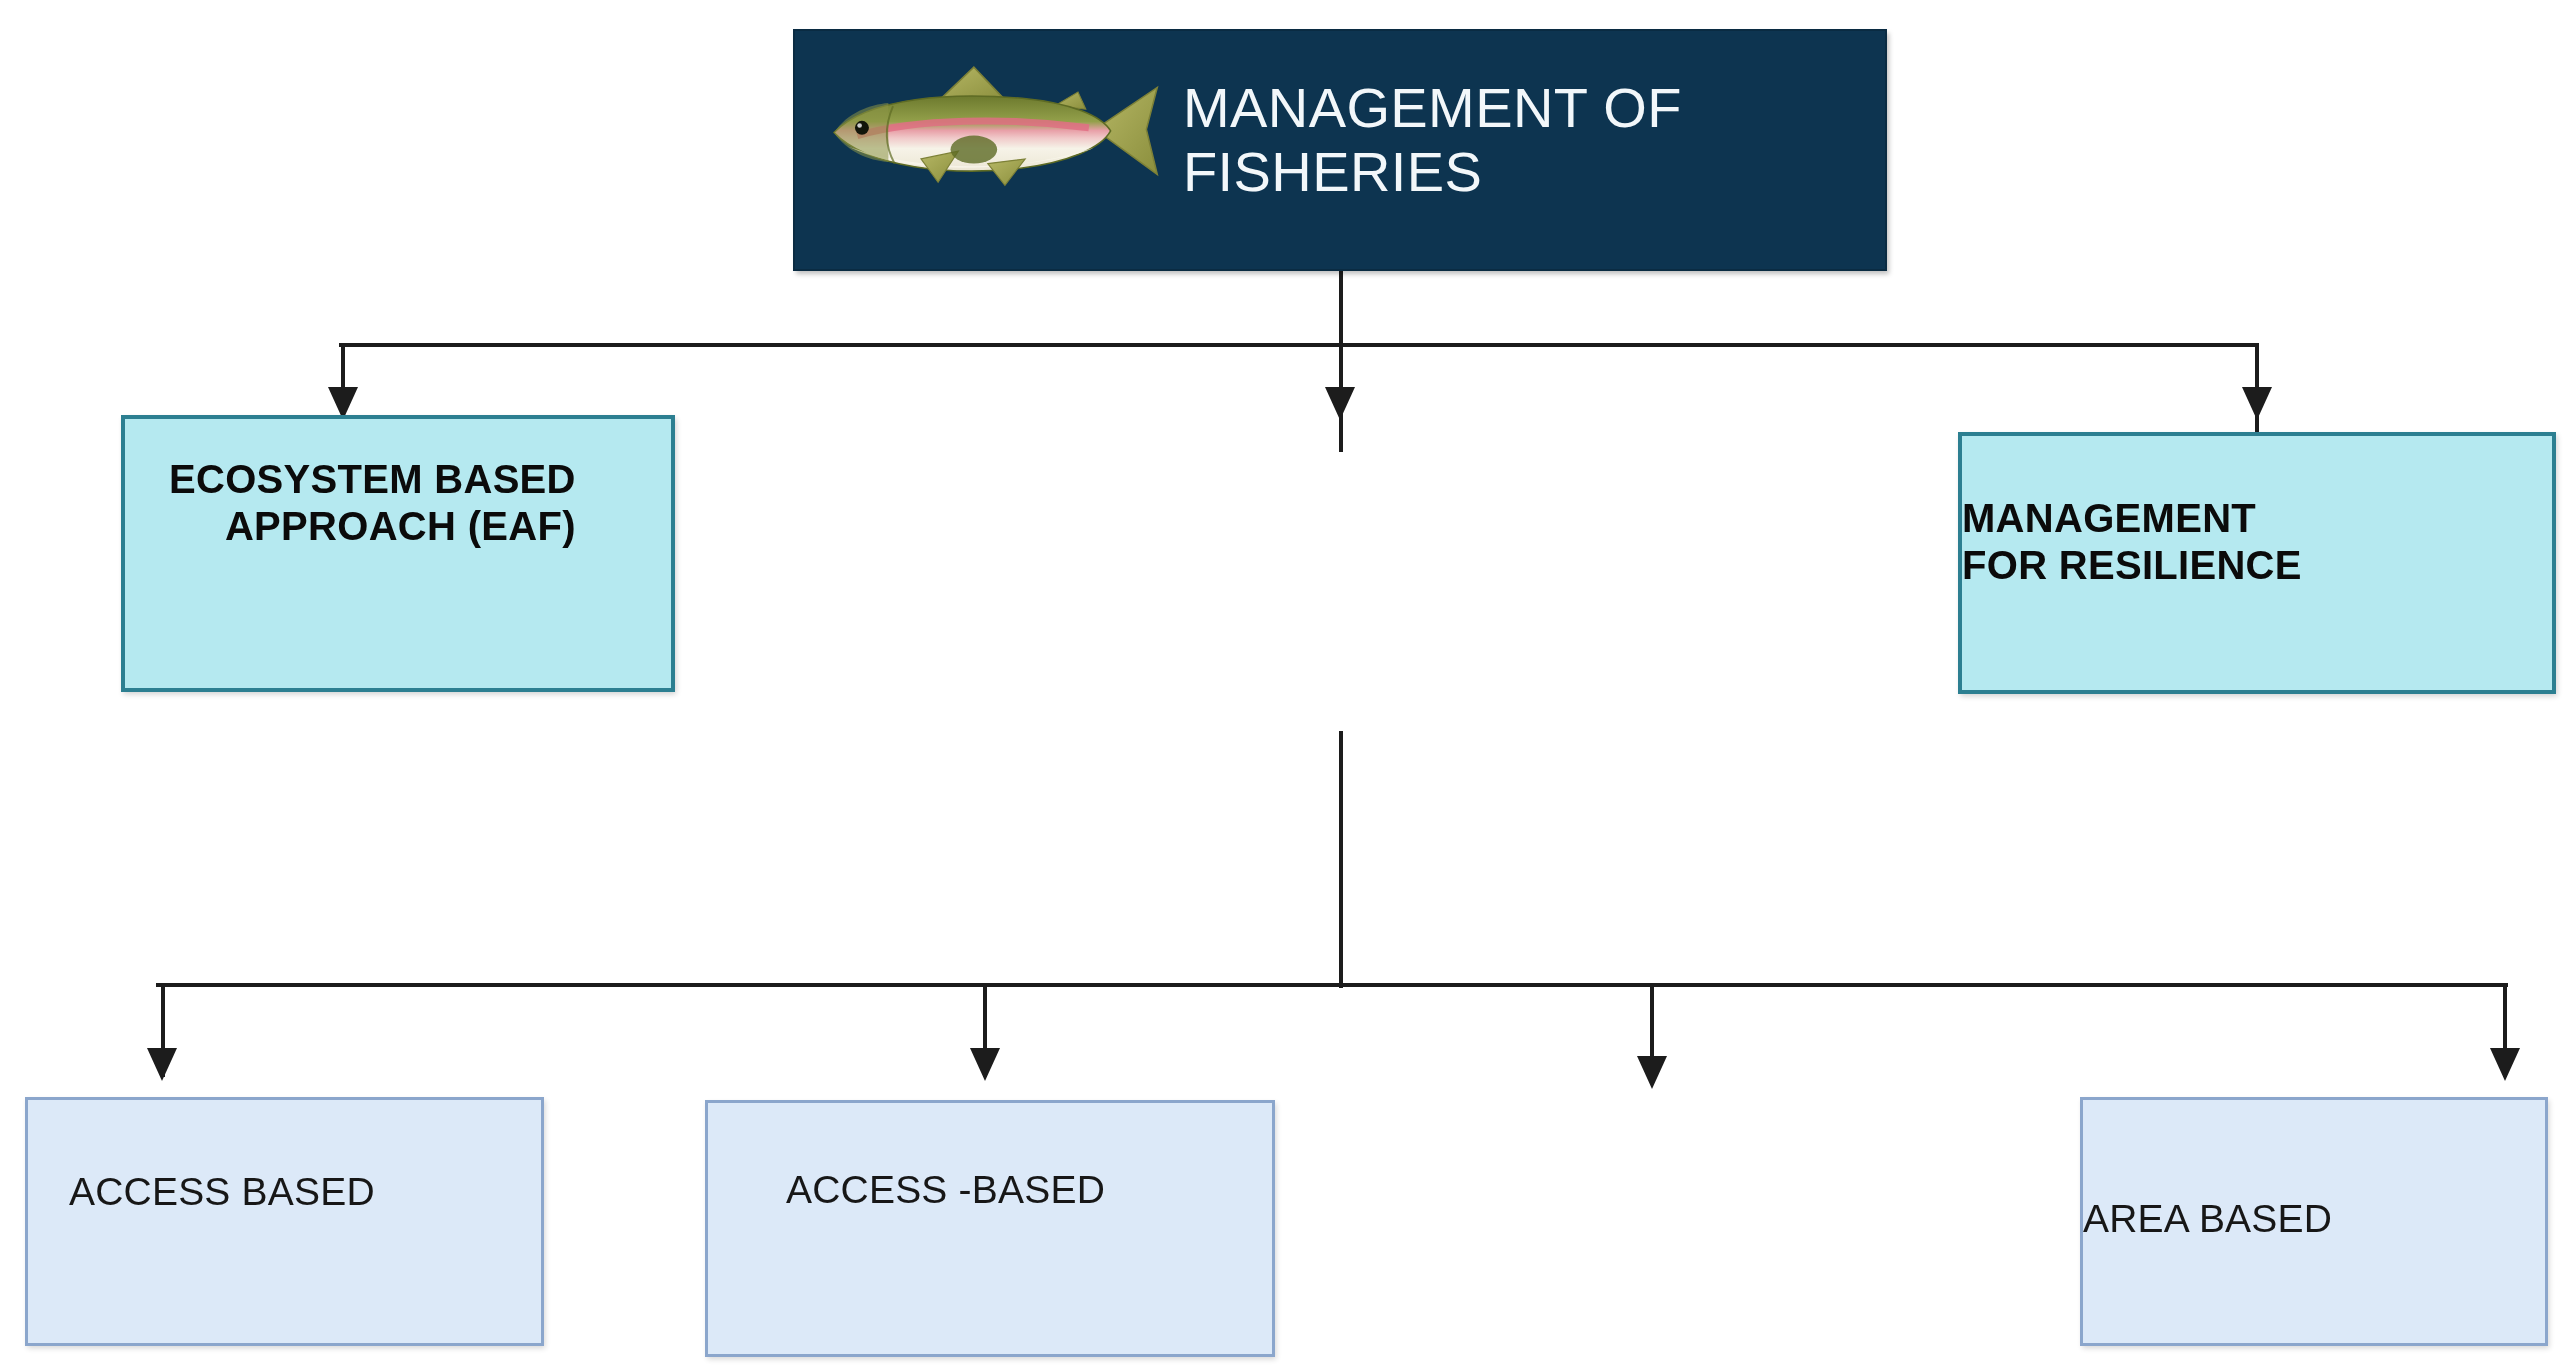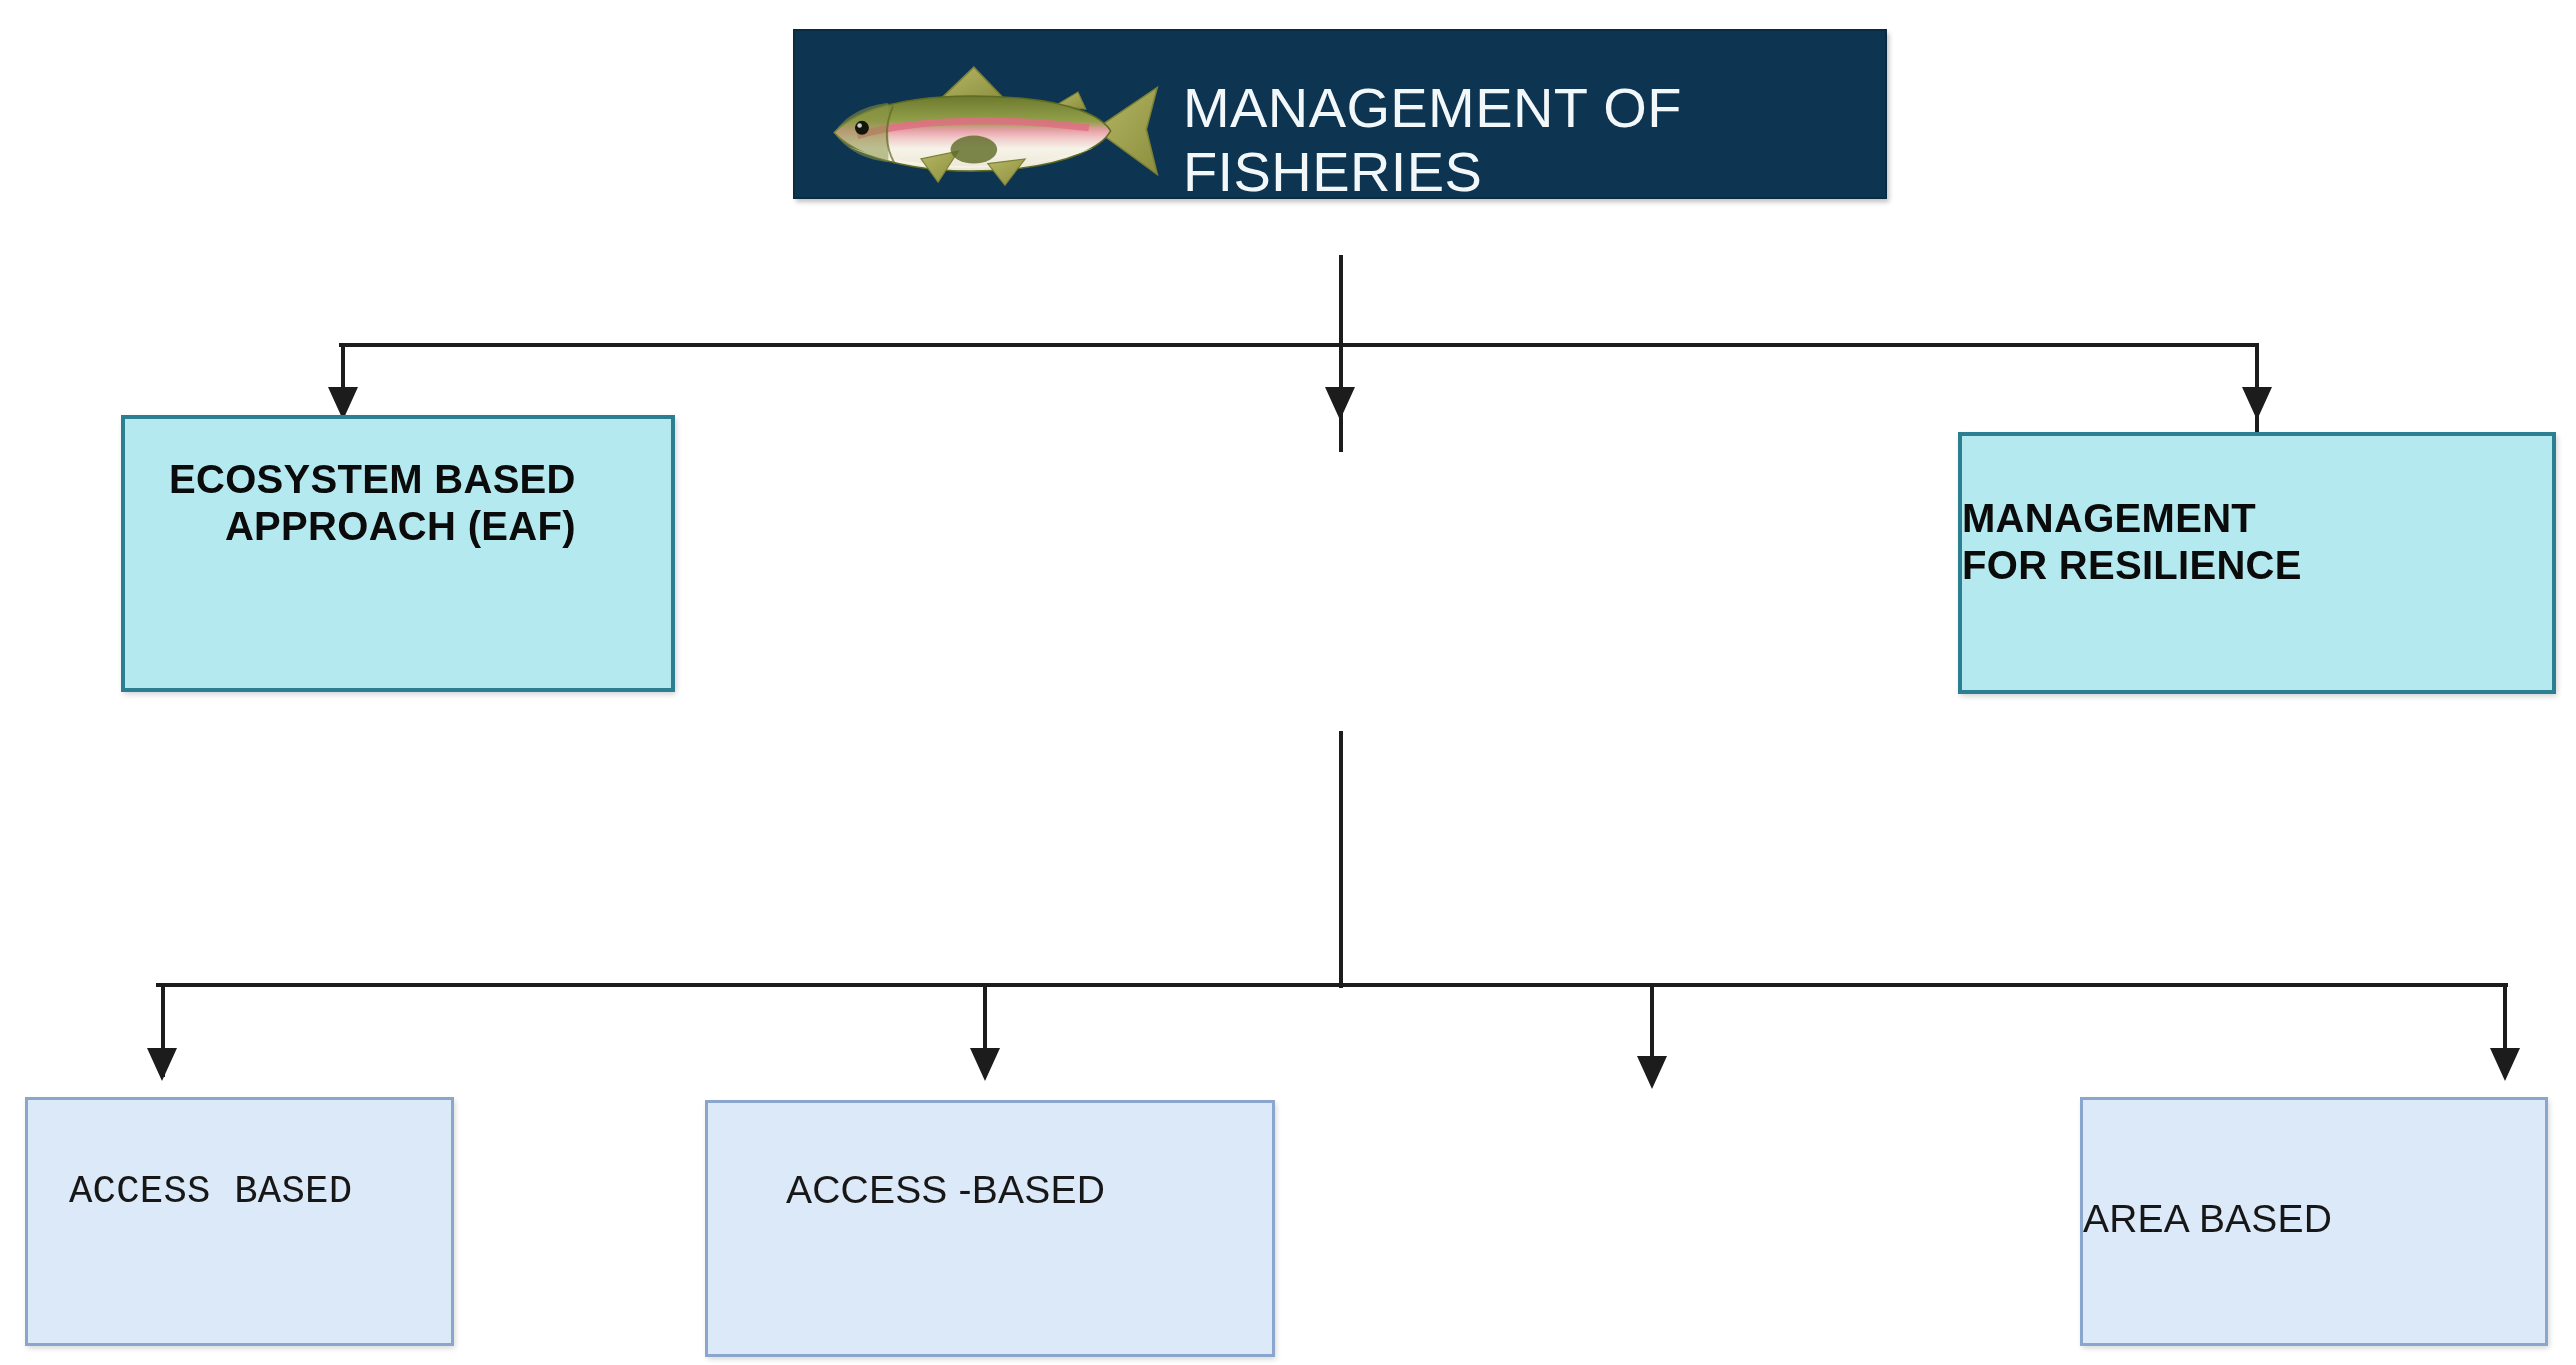--- a/index.html
+++ b/index.html
@@ -6,21 +6,21 @@
   body{width:2576px;height:1366px;position:relative;overflow:hidden;
        font-family:"Liberation Sans", sans-serif;}
   #stage{position:absolute;left:0;top:0;width:2576px;height:1366px;background:#fff;}
 
   
   .node{position:absolute;box-sizing:border-box;display:flex;}
   .node .label{white-space:pre-line;}
 
   
   .root-node{
-    left:793px;top:29px;width:1094px;height:170px;
+    left:793px;top:29px;width:1094px;height:242px;
     background:#0d3450;border:2.3px solid #0a2b42;
     box-shadow:3.1px 3.9px 4.7px rgba(0,0,0,.25);
     align-items:center;
   }
   .fish-wrap{
     position:absolute;left:14px;top:28px;width:366px;height:140px;
     display:flex;align-items:center;justify-content:center;
   }
   .root-node .label{
     position:absolute;left:388px;top:45px;
@@ -48,21 +48,21 @@
 
   
   .l3{
     background:#dce9f8;border:3.9px solid #8ba6cc;
     box-shadow:2.3px 3.1px 5.5px rgba(0,0,0,.16);
   }
   .l3 .label{
     color:#171717;font-weight:400;font-size:39px;line-height:1.30;
     letter-spacing:0.2px;
   }
-  #node-access{left:25px;top:1097px;width:429px;height:249px;font-family:Liberation Mono, monospace;}
+  #node-access{left:25px;top:1097px;width:519px;height:249px;}
   #node-access .label{position:absolute;left:41px;top:67px;}
 
   #node-catch{left:705px;top:1100px;width:570px;height:257px;}
   #node-catch .label{position:absolute;left:78px;top:62px;}
 
   #node-effort{left:1442px;top:1103px;width:534px;height:226px;}
   #node-effort .label{position:absolute;left:59px;top:51px;}
 
   #node-area{left:2080px;top:1097px;width:468px;height:249px;}
   #node-area .label{position:absolute;left:0;right:0;top:94px;}

